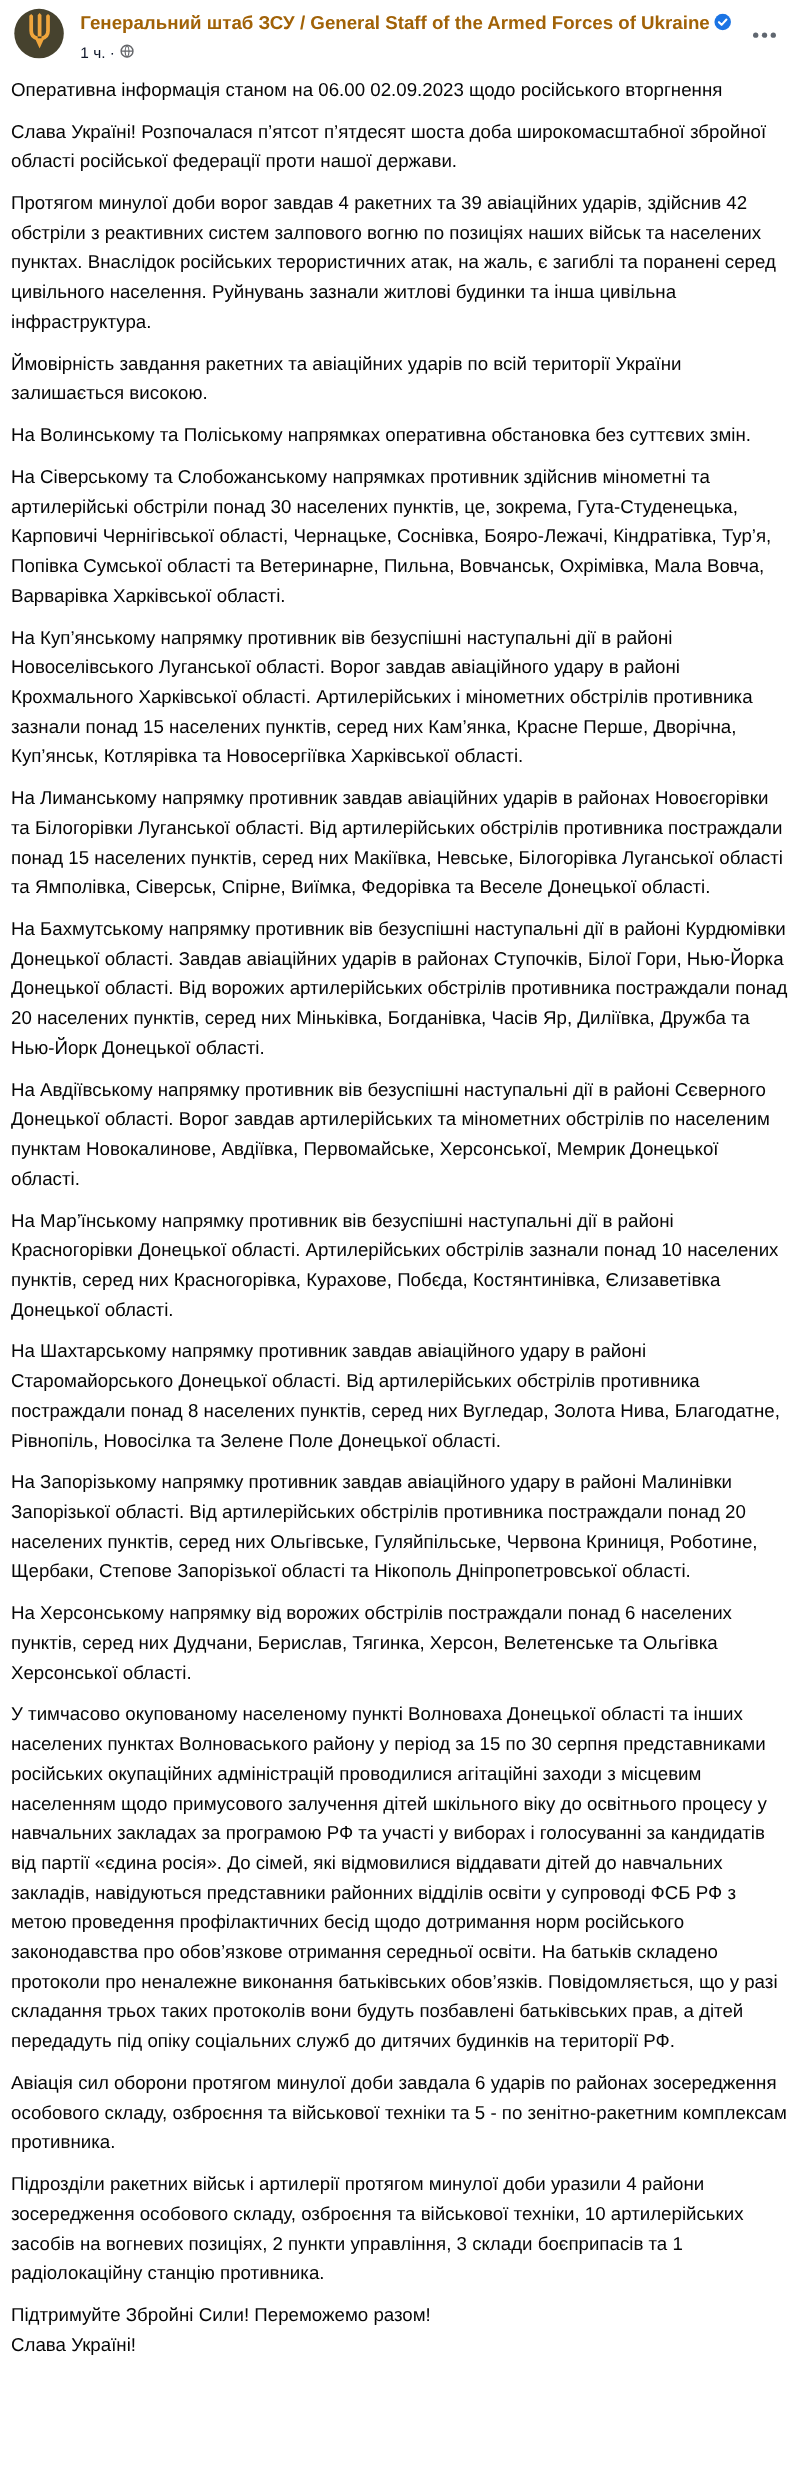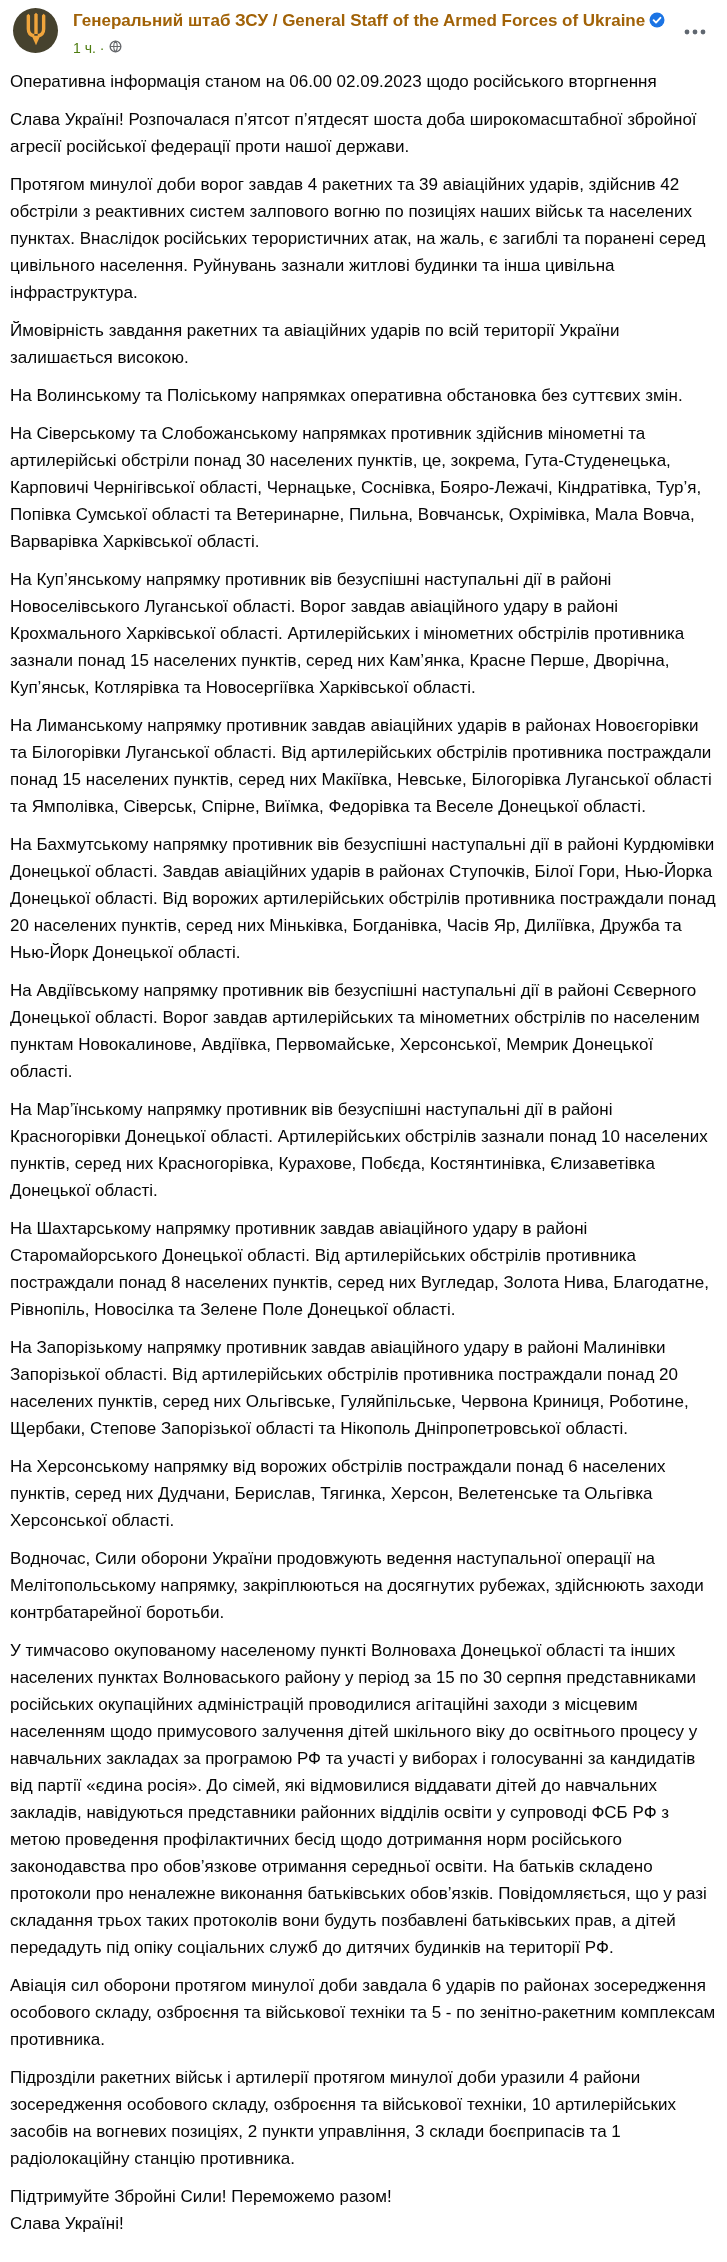--- a/index.html
+++ b/index.html
@@ -34,21 +34,21 @@
     line-height: 25px;
     color: #a16207;
     max-width: 600px;
     cursor: pointer;
   }
   .verified-badge { display: inline-block; vertical-align: -2px; margin-left: 4px; }
   .post-meta {
     margin-top: 3px;
     font-size: 14px;
     line-height: 19px;
-    color: #4d7c0f;
+    color: #0f172a;
     display: flex;
     align-items: center;
   }
   .post-meta .sep { margin: 0 4px; }
   .timestamp { cursor: pointer; }
   .globe-icon { display: inline-block; margin-top: 1px; }
 
   .more-button {
     position: absolute;
     top: 12px; right: 14px;
@@ -120,34 +120,33 @@
           <circle cx="3" cy="3" r="2.4" fill="#606770"></circle>
           <circle cx="11" cy="3" r="2.4" fill="#606770"></circle>
           <circle cx="19" cy="3" r="2.4" fill="#606770"></circle>
         </svg>
       </span>
     </button>
   </div>
 
   <div class="post-body">
     <p class="post-paragraph">Оперативна інформація станом на 06.00 02.09.2023 щодо російського вторгнення</p>
-    <p class="post-paragraph">Слава Україні! Розпочалася п’ятсот п’ятдесят шоста доба широкомасштабної збройної агресії російської федерації проти нашої держави.</p>
+    <p class="post-paragraph">Слава Україні! Розпочалася п’ятсот п’ятдесят шоста доба широкомасштабної збройної області російської федерації проти нашої держави.</p>
     <p class="post-paragraph">Протягом минулої доби ворог завдав 4 ракетних та 39 авіаційних ударів, здійснив 42 обстріли з реактивних систем залпового вогню по позиціях наших військ та населених пунктах. Внаслідок російських терористичних атак, на жаль, є загиблі та поранені серед цивільного населення. Руйнувань зазнали житлові будинки та інша цивільна інфраструктура.</p>
     <p class="post-paragraph">Ймовірність завдання ракетних та авіаційних ударів по всій території України залишається високою.</p>
     <p class="post-paragraph">На Волинському та Поліському напрямках оперативна обстановка без суттєвих змін.</p>
     <p class="post-paragraph">На Сіверському та Слобожанському напрямках противник здійснив мінометні та артилерійські обстріли понад 30 населених пунктів, це, зокрема, Гута-Студенецька, Карповичі Чернігівської області, Чернацьке, Соснівка, Бояро-Лежачі, Кіндратівка, Тур’я, Попівка Сумської області та Ветеринарне, Пильна, Вовчанськ, Охрімівка, Мала Вовча, Варварівка Харківської області.</p>
     <p class="post-paragraph">На Куп’янському напрямку противник вів безуспішні наступальні дії в районі Новоселівського Луганської області. Ворог завдав авіаційного удару в районі Крохмального Харківської області. Артилерійських і мінометних обстрілів противника зазнали понад 15 населених пунктів, серед них Кам’янка, Красне Перше, Дворічна, Куп’янськ, Котлярівка та Новосергіївка Харківської області.</p>
     <p class="post-paragraph">На Лиманському напрямку противник завдав авіаційних ударів в районах Новоєгорівки та Білогорівки Луганської області. Від артилерійських обстрілів противника постраждали понад 15 населених пунктів, серед них Макіївка, Невське, Білогорівка Луганської області та Ямполівка, Сіверськ, Спірне, Виїмка, Федорівка та Веселе Донецької області.</p>
     <p class="post-paragraph">На Бахмутському напрямку противник вів безуспішні наступальні дії в районі Курдюмівки Донецької області. Завдав авіаційних ударів в районах Ступочків, Білої Гори, Нью-Йорка Донецької області. Від ворожих артилерійських обстрілів противника постраждали понад 20 населених пунктів, серед них Міньківка, Богданівка, Часів Яр, Диліївка, Дружба та Нью-Йорк Донецької області.</p>
     <p class="post-paragraph">На Авдіївському напрямку противник вів безуспішні наступальні дії в районі Сєверного Донецької області. Ворог завдав артилерійських та мінометних обстрілів по населеним пунктам Новокалинове, Авдіївка, Первомайське, Херсонської, Мемрик Донецької області.</p>
     <p class="post-paragraph">На Мар’їнському напрямку противник вів безуспішні наступальні дії в районі Красногорівки Донецької області. Артилерійських обстрілів зазнали понад 10 населених пунктів, серед них Красногорівка, Курахове, Побєда, Костянтинівка, Єлизаветівка Донецької області.</p>
     <p class="post-paragraph">На Шахтарському напрямку противник завдав авіаційного удару в районі Старомайорського Донецької області. Від артилерійських обстрілів противника постраждали понад 8 населених пунктів, серед них Вугледар, Золота Нива, Благодатне, Рівнопіль, Новосілка та Зелене Поле Донецької області.</p>
     <p class="post-paragraph">На Запорізькому напрямку противник завдав авіаційного удару в районі Малинівки Запорізької області. Від артилерійських обстрілів  противника постраждали понад 20 населених пунктів, серед них Ольгівське, Гуляйпільське, Червона Криниця, Роботине, Щербаки, Степове Запорізької області та Нікополь Дніпропетровської області.</p>
     <p class="post-paragraph">На Херсонському напрямку від ворожих обстрілів постраждали понад 6 населених пунктів, серед них Дудчани, Берислав, Тягинка, Херсон, Велетенське та Ольгівка Херсонської області.</p>
-    <p class="post-paragraph">Водночас, Сили оборони України продовжують ведення наступальної операції на Мелітопольському напрямку, закріплюються на досягнутих рубежах, здійснюють заходи контрбатарейної боротьби.</p>
     <p class="post-paragraph">У тимчасово окупованому населеному пункті Волноваха Донецької області та інших населених пунктах Волноваського району у період за 15 по 30 серпня представниками російських окупаційних адміністрацій проводилися агітаційні заходи з місцевим населенням щодо примусового залучення дітей шкільного віку до освітнього процесу у навчальних закладах за програмою РФ та участі у виборах і голосуванні за кандидатів від партії «єдина росія». До сімей, які відмовилися віддавати дітей до навчальних закладів, навідуються представники районних відділів освіти у супроводі ФСБ РФ з метою проведення профілактичних бесід щодо дотримання норм російського законодавства про обов’язкове отримання середньої освіти. На батьків складено протоколи про неналежне виконання батьківських обов’язків. Повідомляється, що у разі складання трьох таких протоколів вони будуть позбавлені батьківських прав, а дітей передадуть під опіку соціальних служб до дитячих будинків на території РФ.</p>
     <p class="post-paragraph">Авіація сил оборони протягом минулої доби завдала 6 ударів по районах зосередження особового складу, озброєння та військової техніки та 5 - по зенітно-ракетним комплексам противника.</p>
     <p class="post-paragraph">Підрозділи ракетних військ і артилерії протягом минулої доби уразили 4 райони зосередження особового складу, озброєння та військової техніки, 10 артилерійських засобів на вогневих позиціях, 2 пункти управління, 3 склади боєприпасів та 1 радіолокаційну станцію противника.</p>
     <p class="post-paragraph">Підтримуйте Збройні Сили! Переможемо разом!
 Слава Україні!</p>
   </div>
 
 </div>
 
 </body></html>

